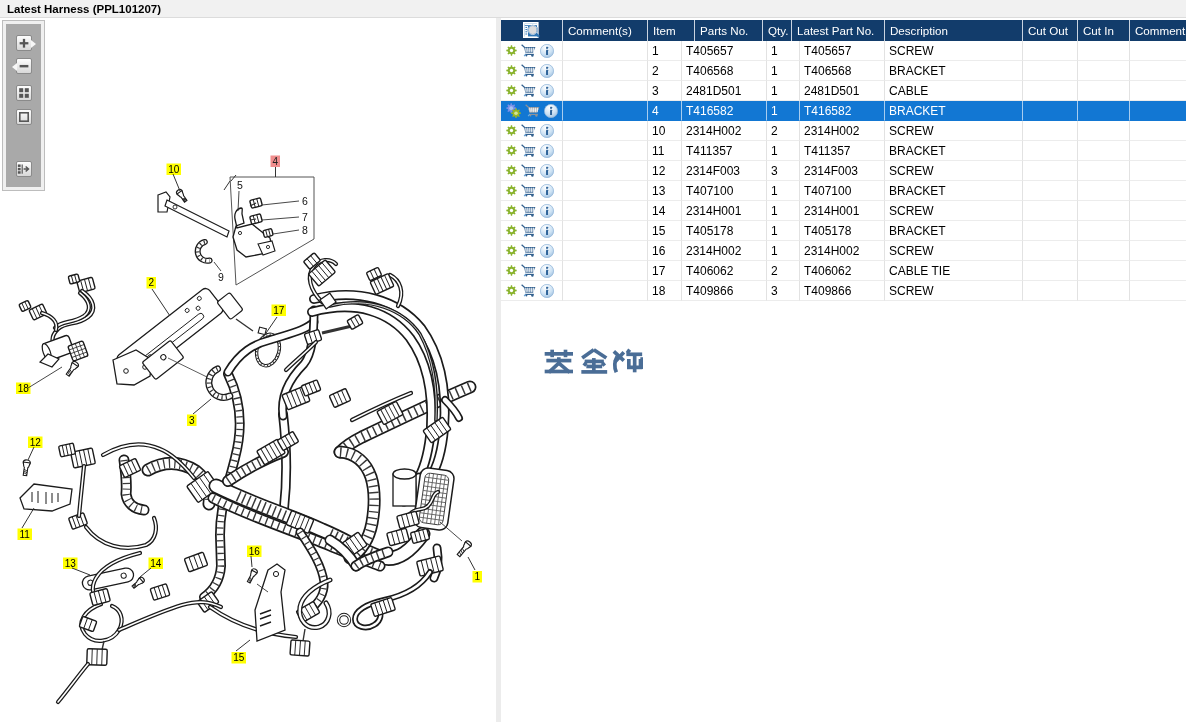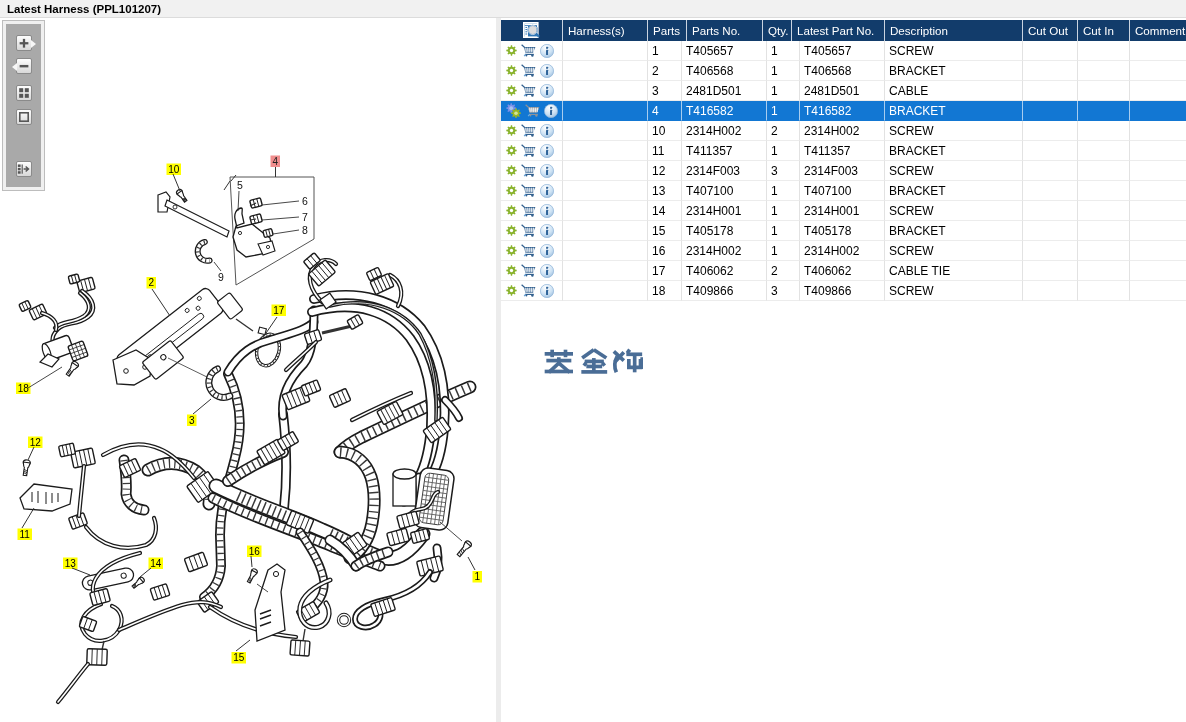--- a/index.html
+++ b/index.html
@@ -595,23 +595,23 @@
 <div class="thead">
 <div class="hc hc0" style="left:0px;width:61px"><svg width="17" height="16" viewBox="0 0 17 16">
           <rect x="0.8" y="0.8" width="14" height="14.4" fill="#2e75b5" stroke="#fff" stroke-width="1.6"></rect>
           <rect x="1.6" y="1.6" width="12.4" height="1.6" fill="#fff"></rect>
           <rect x="1.6" y="4" width="3.4" height="11" fill="#fff"></rect>
           <path d="M2.4,5.4 h1.8 M2.4,7.6 h1.8 M2.4,9.8 h1.8 M2.4,12 h1.8" stroke="#2e75b5" stroke-width="1"></path>
           <circle cx="9.8" cy="8" r="4.6" fill="#dcdcdc" stroke="#2e75b5" stroke-width="1.4"></circle>
           <circle cx="9.8" cy="8" r="4.6" fill="none" stroke="#f2f2f2" stroke-width="0.7"></circle>
           <path d="M13,11.5 L16,14.8" stroke="#2e75b5" stroke-width="2.4"></path>
         </svg></div>
-<div class="hc" style="left:61px;width:85px">Harness(s)</div>
-<div class="hc" style="left:146px;width:34px">Parts</div>
-<div class="hc" style="left:185px;width:85px">Parts No.</div>
+<div class="hc" style="left:61px;width:85px">Comment(s)</div>
+<div class="hc" style="left:146px;width:34px">Item</div>
+<div class="hc" style="left:193px;width:85px">Parts No.</div>
 <div class="hc" style="left:261px;width:33px">Qty.</div>
 <div class="hc" style="left:290px;width:85px">Latest Part No.</div>
 <div class="hc" style="left:383px;width:138px">Description</div>
 <div class="hc" style="left:521px;width:55px">Cut Out</div>
 <div class="hc" style="left:576px;width:52px">Cut In</div>
 <div class="hc" style="left:628px;width:74px">Comment</div>
 </div>
 <div class="trow" style="top:21px">
 <div class="tc tc0" style="left:0px;width:61px">
         <svg width="11" height="11" viewBox="0 0 16 16">

